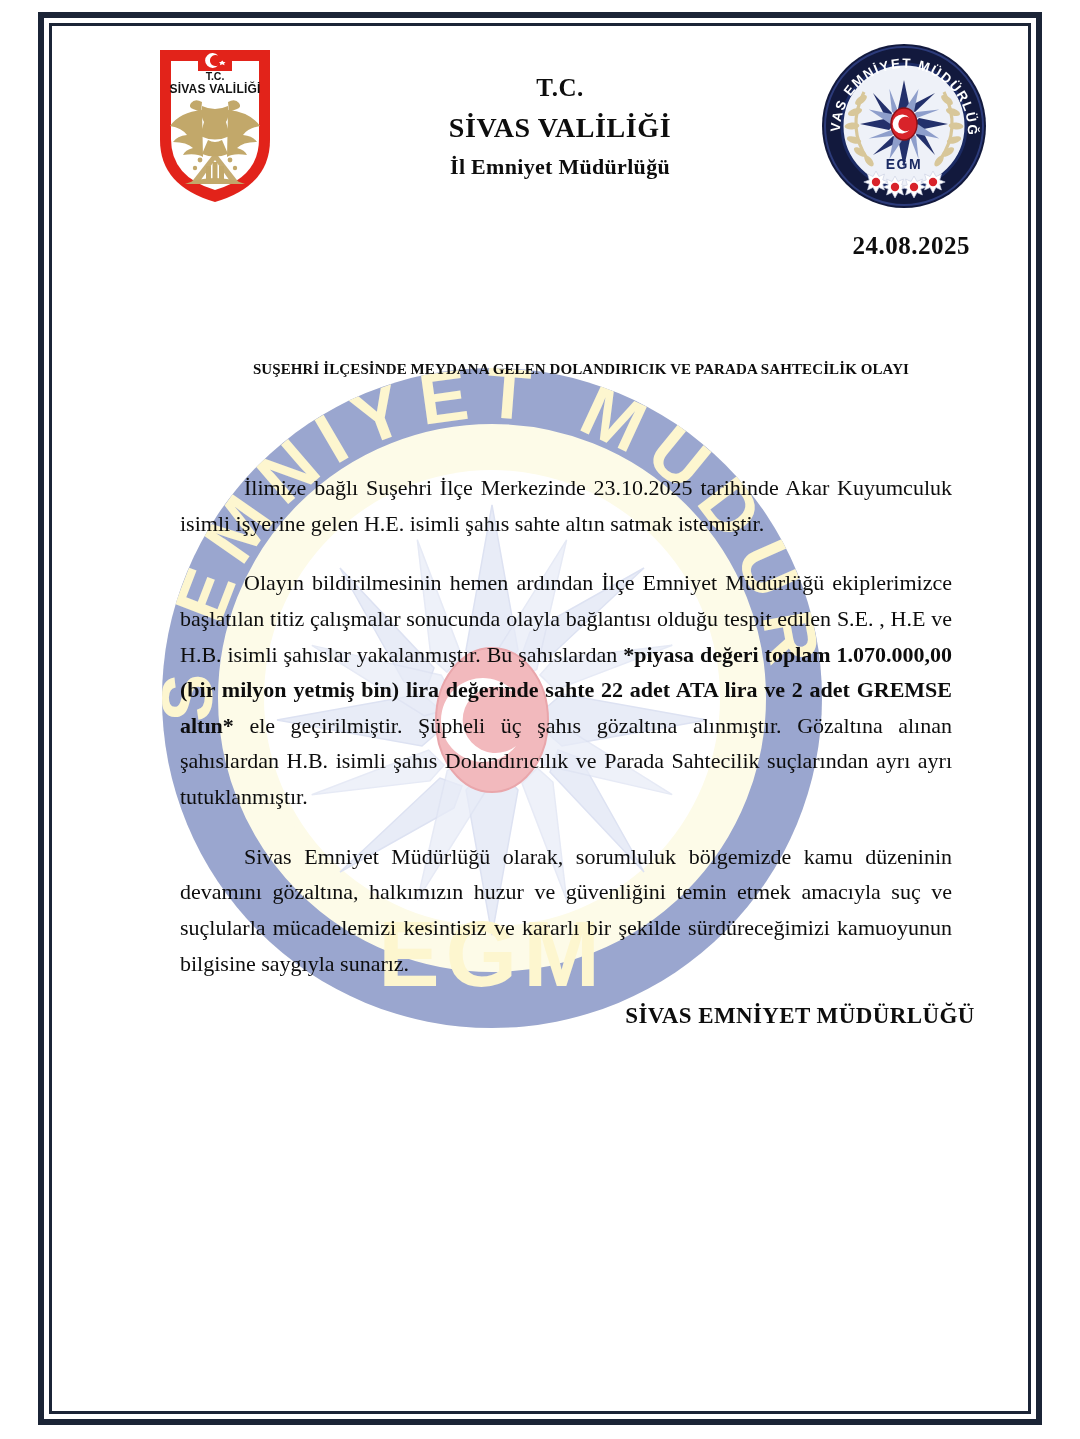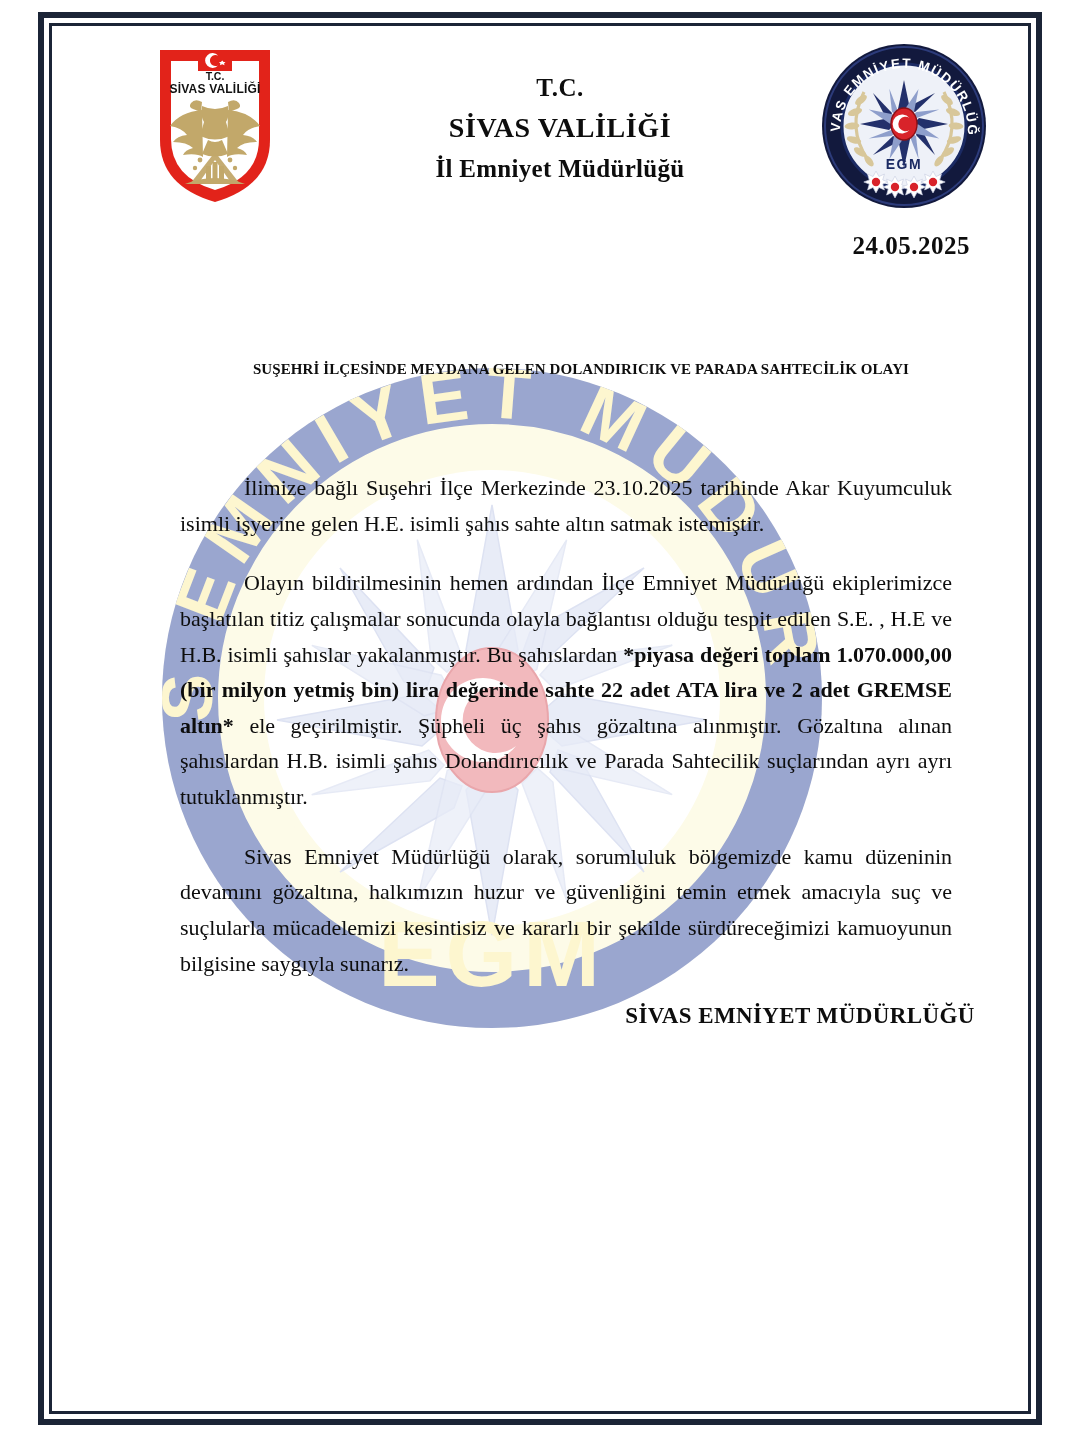--- a/index.html
+++ b/index.html
@@ -101,21 +101,21 @@
     letter-spacing: 0.5px;
     line-height: 1.45;
   }
   .org-line2 {
     font-size: 28px;
     font-weight: bold;
     letter-spacing: 0.6px;
     line-height: 1.55;
   }
   .org-line3 {
-    font-size: 25px;
+    font-size: 22px;
     font-weight: bold;
     letter-spacing: 0.3px;
     line-height: 1.55;
   }
 
   .doc-date {
     position: absolute;
     right: 110px;
     top: 232px;
     font-size: 25px;
@@ -378,21 +378,21 @@
             </g>
             <g transform="translate(115 142) scale(0.42)" fill="#ffffff" stroke="#c9cfe2" stroke-width="1.6">
               <polygon points="0,-26 7,-13 20,-19 16,-5 29,0 16,5 20,19 7,13 0,26 -7,13 -20,19 -16,5 -29,0 -16,-5 -20,-19 -7,-13"></polygon>
               <circle cx="0" cy="0" r="10" fill="#d8232a" stroke="none"></circle>
             </g>
           </g>
         </svg>
       </div>
     </div>
 
-    <div class="doc-date">24.05.2025</div>
+    <div class="doc-date">24.08.2025</div>
 
     <div class="doc-title">SUŞEHRİ İLÇESİNDE MEYDANA GELEN DOLANDIRICIK VE PARADA SAHTECİLİK OLAYI</div>
 
     <div class="body-text">
       <p class="para"><span>İlimize bağlı Suşehri İlçe Merkezinde 23.10.2025 tarihinde Akar Kuyumculuk isimli işyerine gelen H.E. isimli şahıs sahte altın satmak istemiştir.</span></p>
       <p class="para"><span>Olayın bildirilmesinin hemen ardından İlçe Emniyet Müdürlüğü ekiplerimizce başlatılan titiz çalışmalar sonucunda olayla bağlantısı olduğu tespit edilen S.E. , H.E ve H.B. isimli şahıslar yakalanmıştır. Bu şahıslardan </span><b>*piyasa değeri toplam 1.070.000,00 (bir milyon yetmiş bin) lira değerinde sahte 22 adet ATA lira ve 2 adet GREMSE altın*</b><span> ele geçirilmiştir. Şüpheli üç şahıs gözaltına alınmıştır. Gözaltına alınan şahıslardan H.B. isimli şahıs Dolandırıcılık ve Parada Sahtecilik suçlarından ayrı ayrı tutuklanmıştır.</span></p>
       <p class="para"><span>Sivas Emniyet Müdürlüğü olarak, sorumluluk bölgemizde kamu düzeninin devamını gözaltına, halkımızın huzur ve güvenliğini temin etmek amacıyla suç ve suçlularla mücadelemizi kesintisiz ve kararlı bir şekilde sürdüreceğimizi kamuoyunun bilgisine saygıyla sunarız.</span></p>
     </div>
 
     <div class="signature">SİVAS EMNİYET MÜDÜRLÜĞÜ</div>

